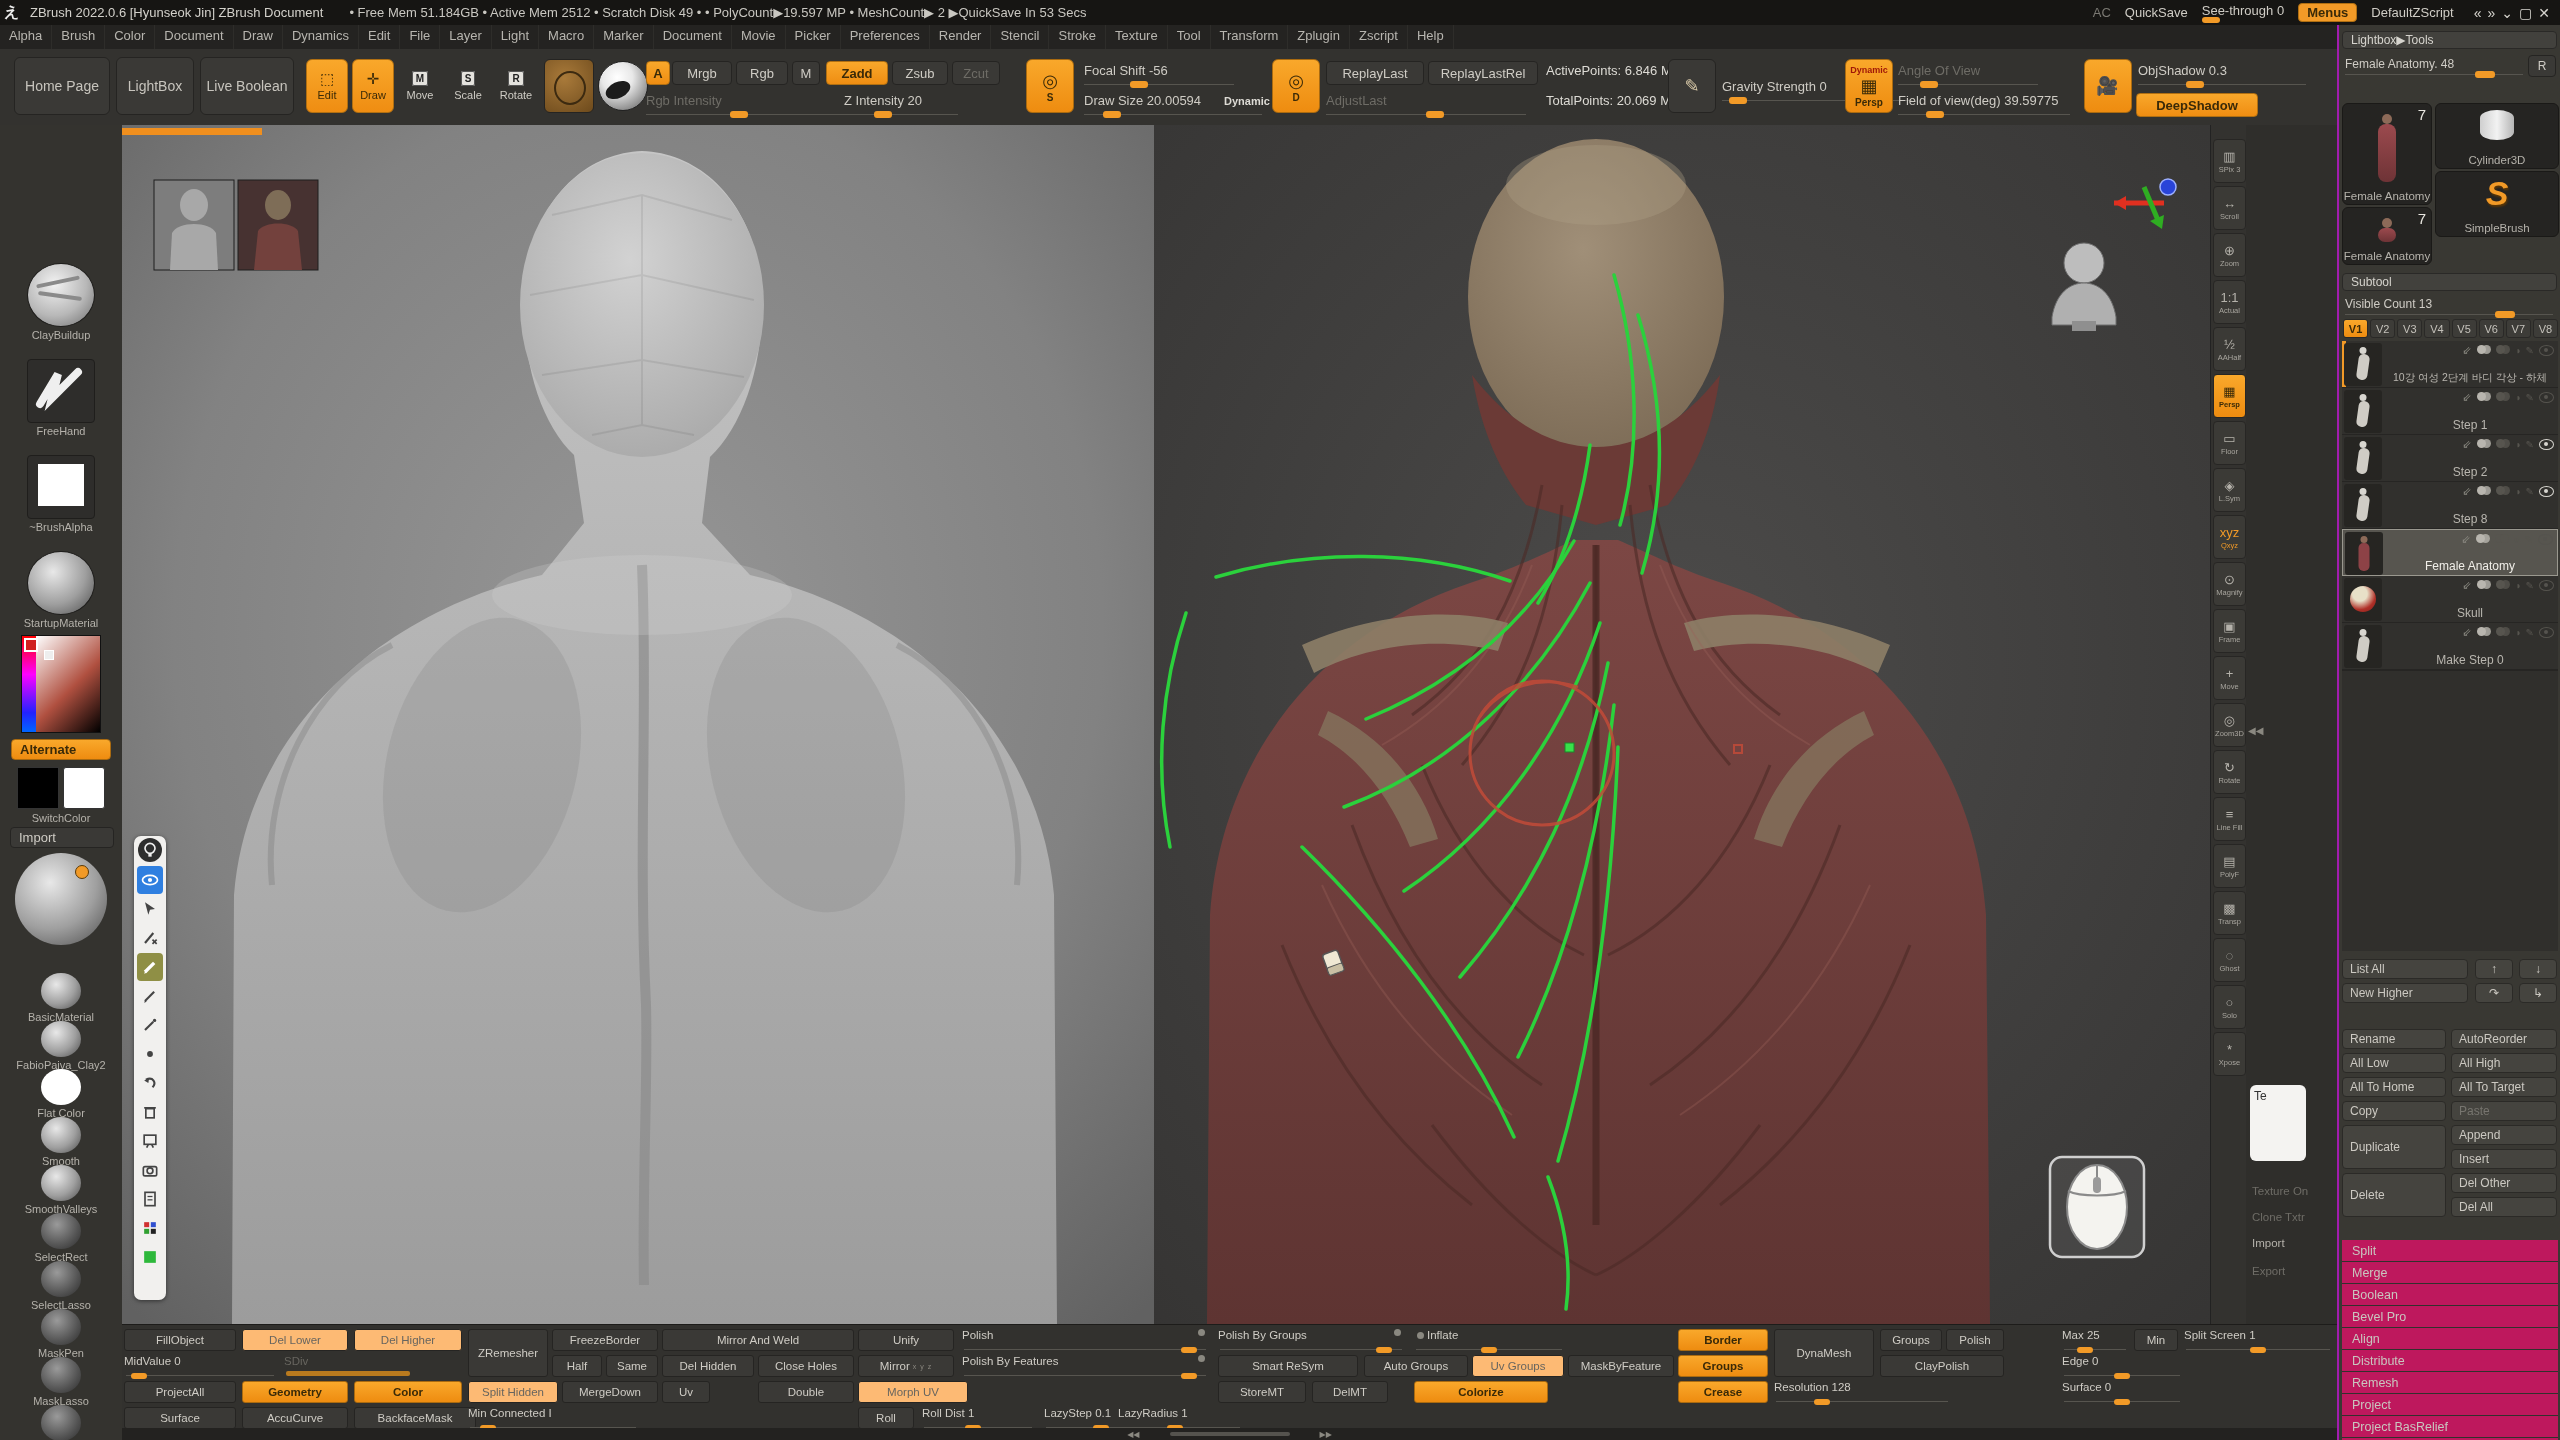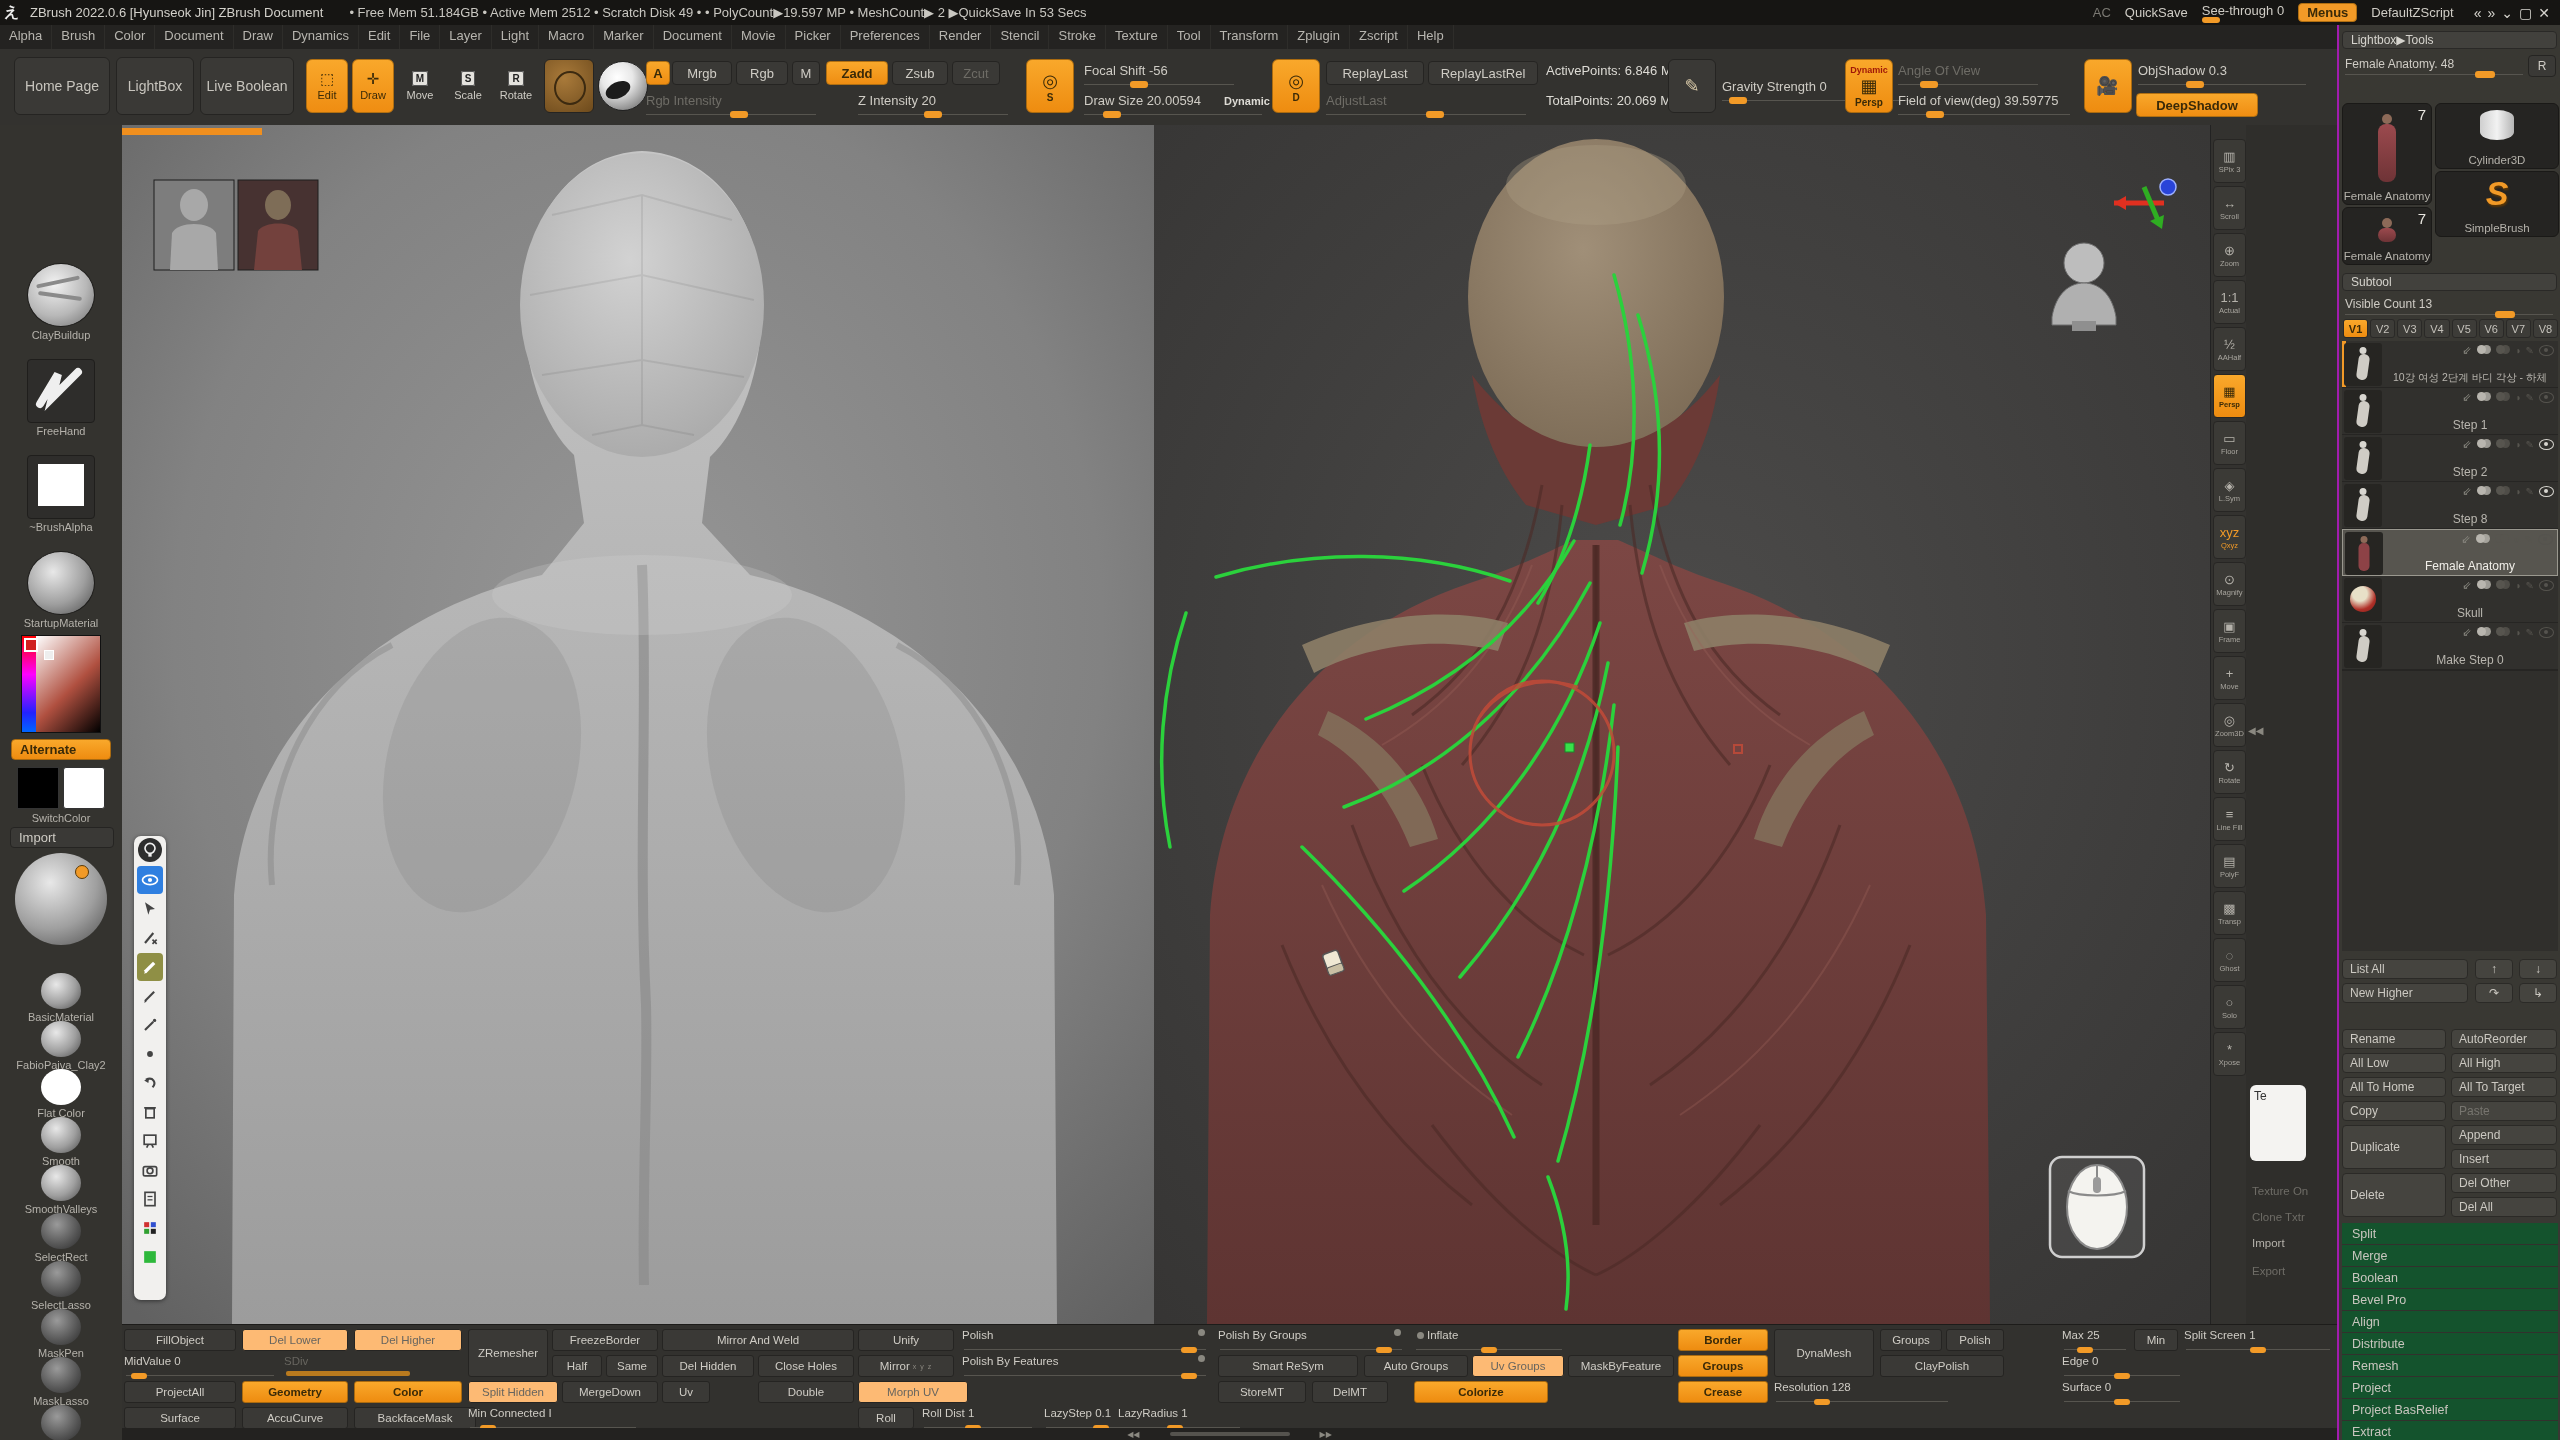--- a/index.html
+++ b/index.html
@@ -127,22 +127,22 @@
   .pair.dim .pairdot{background:#57554f;}
   .ic-eye{display:inline-block;width:13px;height:9px;border:1.2px solid #8a8880;border-radius:50%;position:relative;}
   .ic-eye:after{content:"";position:absolute;left:3.5px;top:1.5px;width:4px;height:4px;border-radius:50%;background:#8a8880;}
   .ic-eye.lit{border-color:#d8d6d0;}.ic-eye.lit:after{background:#d8d6d0;}
   .ic-eye.off{border-color:#55534e;}.ic-eye.off:after{background:#55534e;}
   .sthumb{position:absolute;left:2px;top:2px;width:38px;height:43px;background:#262522;border-radius:3px;}
   .pgrid-btn{position:absolute;height:20px;background:#45443f;border:1px solid #2b2a27;border-radius:4px;color:#ccc9c2;
     font-size:12px;display:flex;align-items:center;padding-left:7px;box-sizing:border-box;white-space:nowrap;overflow:hidden;}
   .pgrid-btn.c{justify-content:center;padding-left:0;}
   .pgrid-btn.d{color:#77756f;}
-  .widerow{position:absolute;left:3px;width:216px;height:22px;background:#14532d;border-bottom:1px solid #32312d;
-    color:#c9c6bf;font-size:12.5px;display:flex;align-items:center;padding-left:10px;box-sizing:border-box;}
+  .widerow{position:absolute;left:3px;width:216px;height:22px;background:#be185d;border-bottom:1px solid #32312d;
+    color:#c9c6bf;font-size:12.5px;display:flex;align-items:center;padding-left:10px;box-sizing:border-box;margin-top:17px;}
   
   .nosel{user-select:none;}
 </style>
 </head>
 <body class="nosel">
 
 <div class="abs" id="titlebar">
   <span class="logo"> え</span>
   <span>ZBrush 2022.0.6 [Hyunseok Jin]   ZBrush Document</span>
   <span class="stats">• Free Mem 51.184GB • Active Mem 2512 • Scratch Disk 49 •  • PolyCount▶19.597 MP  • MeshCount▶ 2  ▶QuickSave In 53 Secs</span>
@@ -212,21 +212,21 @@
     <div class="brushchip" style="left: 544px;"></div>
     <div class="matsphere" style="left: 598px;"></div>
     <div class="chip a" style="left: 646px; top: 12px; width: 22px;">A</div>
     <div class="chip" style="left: 672px; top: 12px; width: 58px;">Mrgb</div>
     <div class="chip" style="left: 736px; top: 12px; width: 50px;">Rgb</div>
     <div class="chip" style="left: 792px; top: 12px; width: 26px;">M</div>
     <div class="chip a" style="left: 826px; top: 12px; width: 60px;">Zadd</div>
     <div class="chip" style="left: 892px; top: 12px; width: 54px;">Zsub</div>
     <div class="chip d" style="left: 952px; top: 12px; width: 46px;">Zcut</div>
     <div class="tsld d" style="left: 646px; top: 44px; width: 170px;"><span>Rgb Intensity</span><div class="track"></div><div class="pill" style="left: 84px;"></div></div>
-    <div class="tsld" style="left: 858px; top: 44px; width: 150px;"><span>Z Intensity 20</span><div class="track"></div><div class="pill" style="left: 66px;"></div></div>
+    <div class="tsld" style="left: 808px; top: 44px; width: 150px; text-align: center;"><span>Z Intensity 20</span><div class="track"></div><div class="pill" style="left: 66px;"></div></div>
     <div class="bigicon" style="left: 1026px;">
       <span style="font-size: 18px;">◎</span>
       <span class="cap">S</span>
     </div>
     <div class="tsld" style="left: 1084px; top: 14px; width: 150px;"><span>Focal Shift -56</span><div class="track"></div><div class="pill" style="left: 46px;"></div></div>
     <div class="tsld" style="left: 1084px; top: 44px; width: 178px;"><span>Draw Size 20.00594</span><div class="track"></div><div class="pill" style="left: 19px;"></div></div>
     <div class="tstext" style="left: 1224px; top: 46px; font-weight: bold; font-size: 11px;">Dynamic</div>
     <div class="bigicon" style="left: 1272px;">
       <span style="font-size: 18px;">◎</span>
       <span class="cap">D</span>

